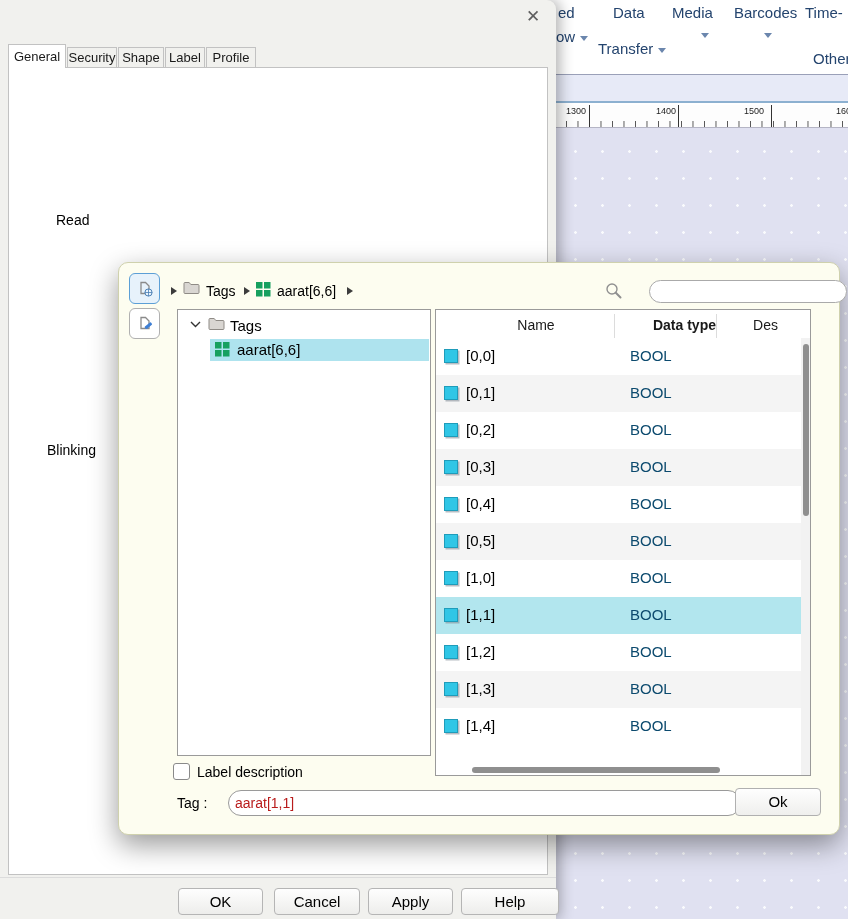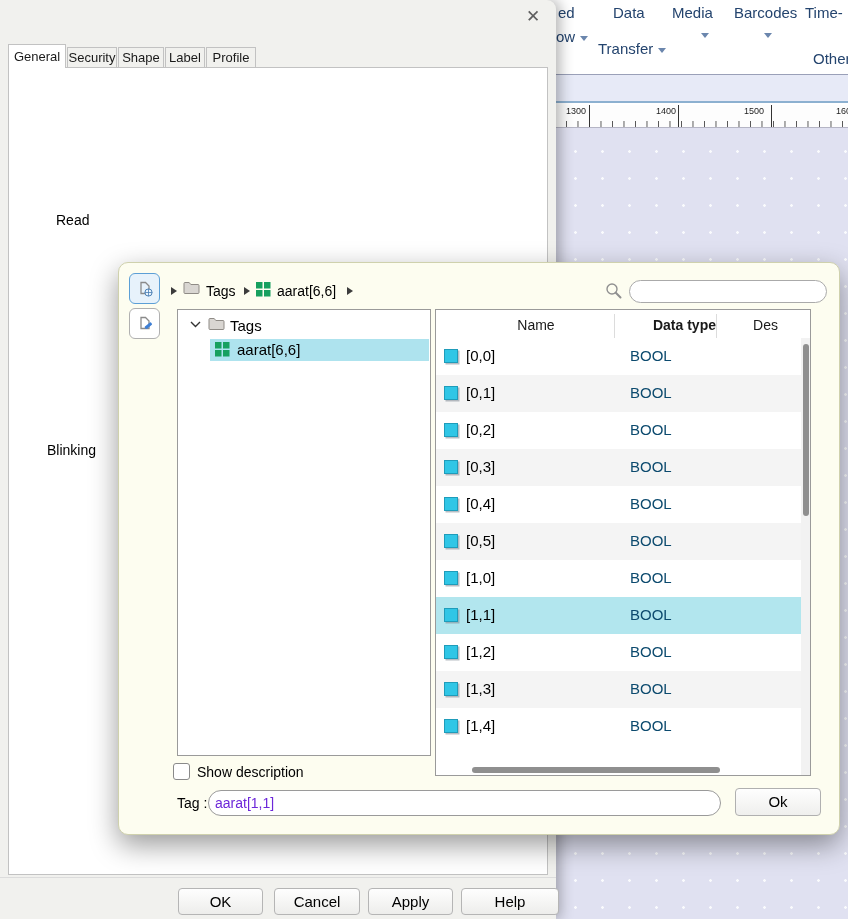--- a/index.html
+++ b/index.html
@@ -23,21 +23,21 @@
     background-size:27px 27px; background-position:6px 10px; }
 
   
   #props-dialog { left:0; top:0; width:556px; height:919px; background:#f1f1ee; border-top-right-radius:9px; box-shadow:4px 0 14px rgba(0,0,0,.30); z-index:10; }
   #props-title { left:16px; top:8px; font-size:15px; color:#8f8f8f; }
   #props-close { left:519px; top:3px; width:28px; height:28px; text-align:center; line-height:28px; font-size:17px; color:#5f5f5f; cursor:default; }
   .tab { position:absolute; top:47px; height:21px; background:#f1f1ee; border:1px solid #c2c2c2; border-bottom:none; font-size:13px; color:#1a1a1a; text-align:center; line-height:20px; }
   .tab.active { top:44px; height:24px; background:#fff; z-index:3; }
   #tab-page { left:8px; top:67px; width:540px; height:808px; background:#fff; border:1px solid #c2c2c2; z-index:2; }
   .lbl { position:absolute; font-size:15px; color:#000; white-space:nowrap; }
-  .txt-input { position:absolute; background:#fff; border:1px solid #9a9a9a; border-radius:13px; font-size:14px; padding:0 6px; font-family:"Liberation Sans",sans-serif; color:#6d28d9; }
+  .txt-input { position:absolute; background:#fff; border:1px solid #9a9a9a; border-radius:13px; font-size:14px; padding:0 6px; font-family:"Liberation Sans",sans-serif; color:#b91c1c;margin-left:20px; }
   .radio { position:absolute; width:16px; height:16px; border-radius:50%; background:#fff; }
   .radio.sel { border:5px solid #0067c0; }
   .radio.unsel { border:1px solid #7a7a7a; }
   .groupbox { position:absolute; border:1px solid #bdbdbd; }
   .group-label { position:absolute; font-size:14px; color:#000; background:#fff; padding:0 4px; z-index:2; }
   .combo { position:absolute; background:#fff; border:1px solid #8a8a8a; border-radius:2px; font-size:15px; color:#000; line-height:24px; padding:0 24px 0 9px; white-space:nowrap; overflow:hidden; }
   .combo .chev { position:absolute; right:9px; top:9px; }
   .combo.disabled { border-color:#cfcfcf; color:#9a9a9a; }
   .tri-down { position:absolute; width:0; height:0; border-left:4px solid transparent; border-right:4px solid transparent; border-top:5px solid #8a8a8a; }
   .mini-btn { position:absolute; background:linear-gradient(#fdfdfd,#f2f2f0); border:1px solid #9a9a9a; border-radius:4px; display:flex; align-items:center; justify-content:center; }
@@ -296,20 +296,20 @@
         </div>
         </div>
 
       <div id="vscroll-track">
           <div id="vscroll-thumb"></div>
         </div>
       <div id="hscroll-thumb"></div>
     </div>
 
     <span class="checkbox-off" style="left:54px;top:500px;"></span>
-    <span class="small-lbl" style="left:78px;top:501px;">Show description</span>
+    <span class="small-lbl" style="left:78px;top:501px;">Label description</span>
 
     <span class="small-lbl" style="left:58px;top:532px;">Tag :</span>
     <input class="txt-input" style="left: 89px; top: 527px; width: 513px; height: 26px; border-color: rgb(154, 154, 154);" value="aarat[1,1]">
     <span id="tag-ok-btn">Ok</span>
   </div>
 
 </div>
 
 </body></html>

